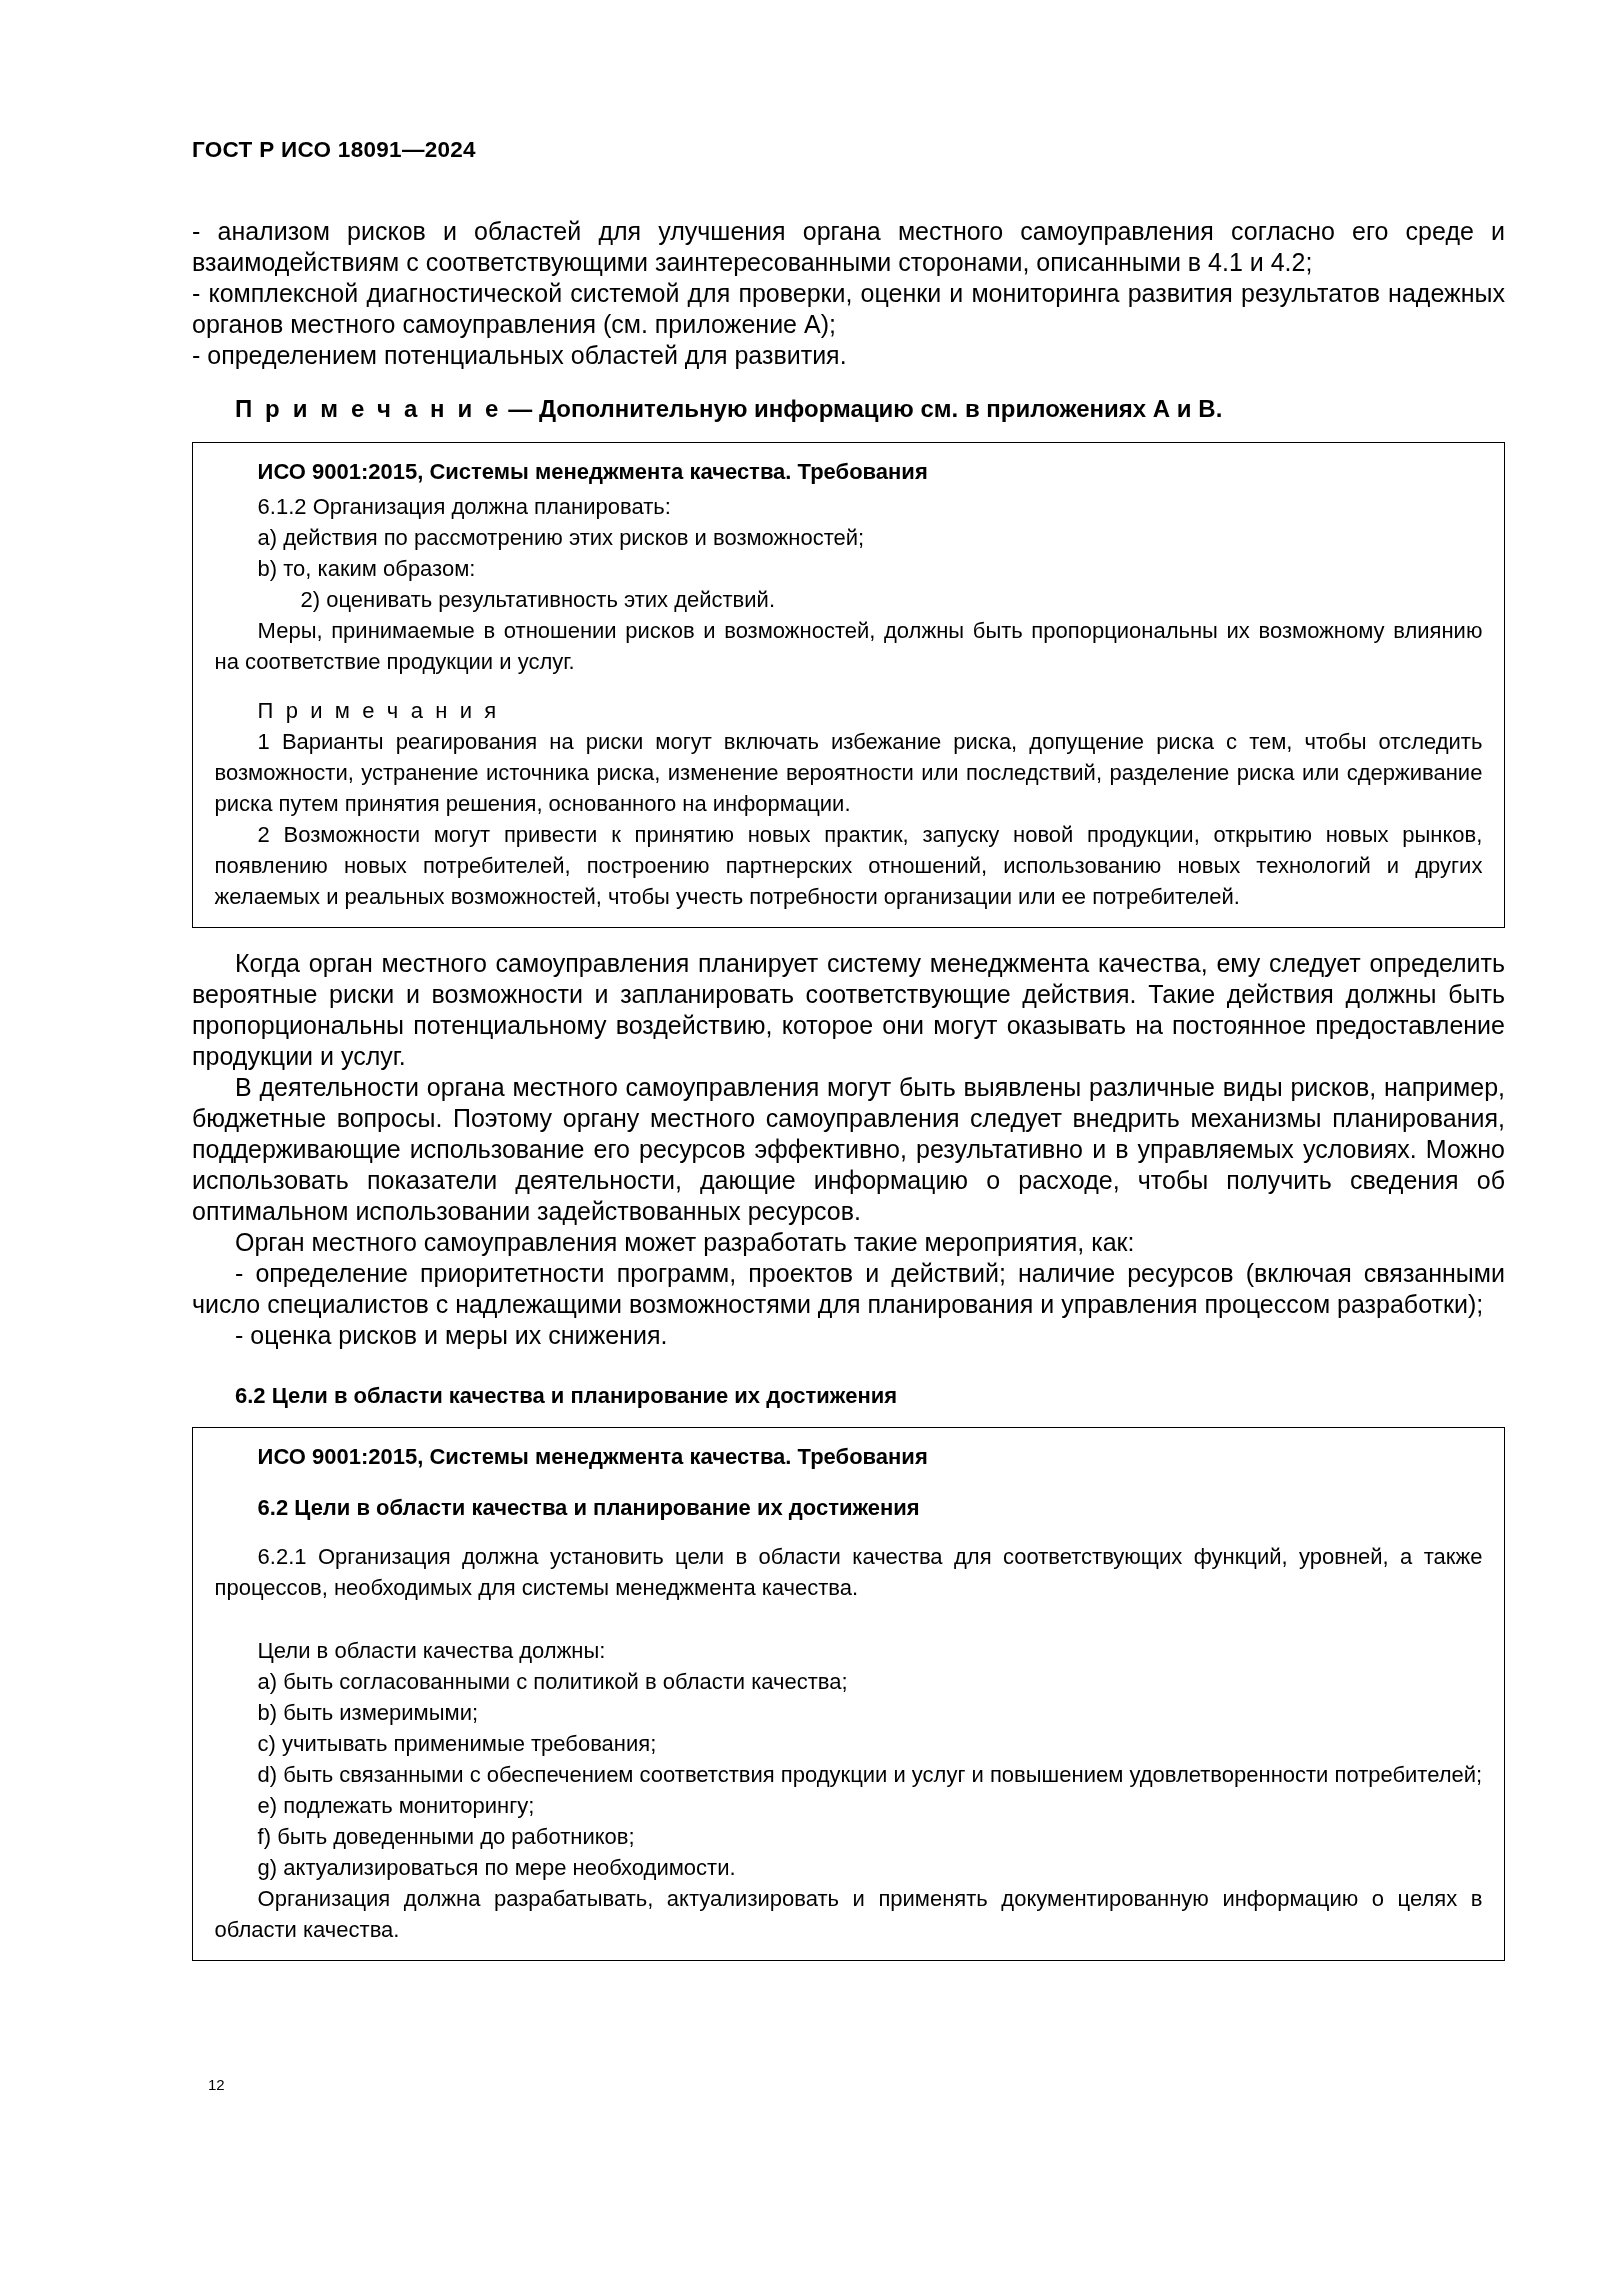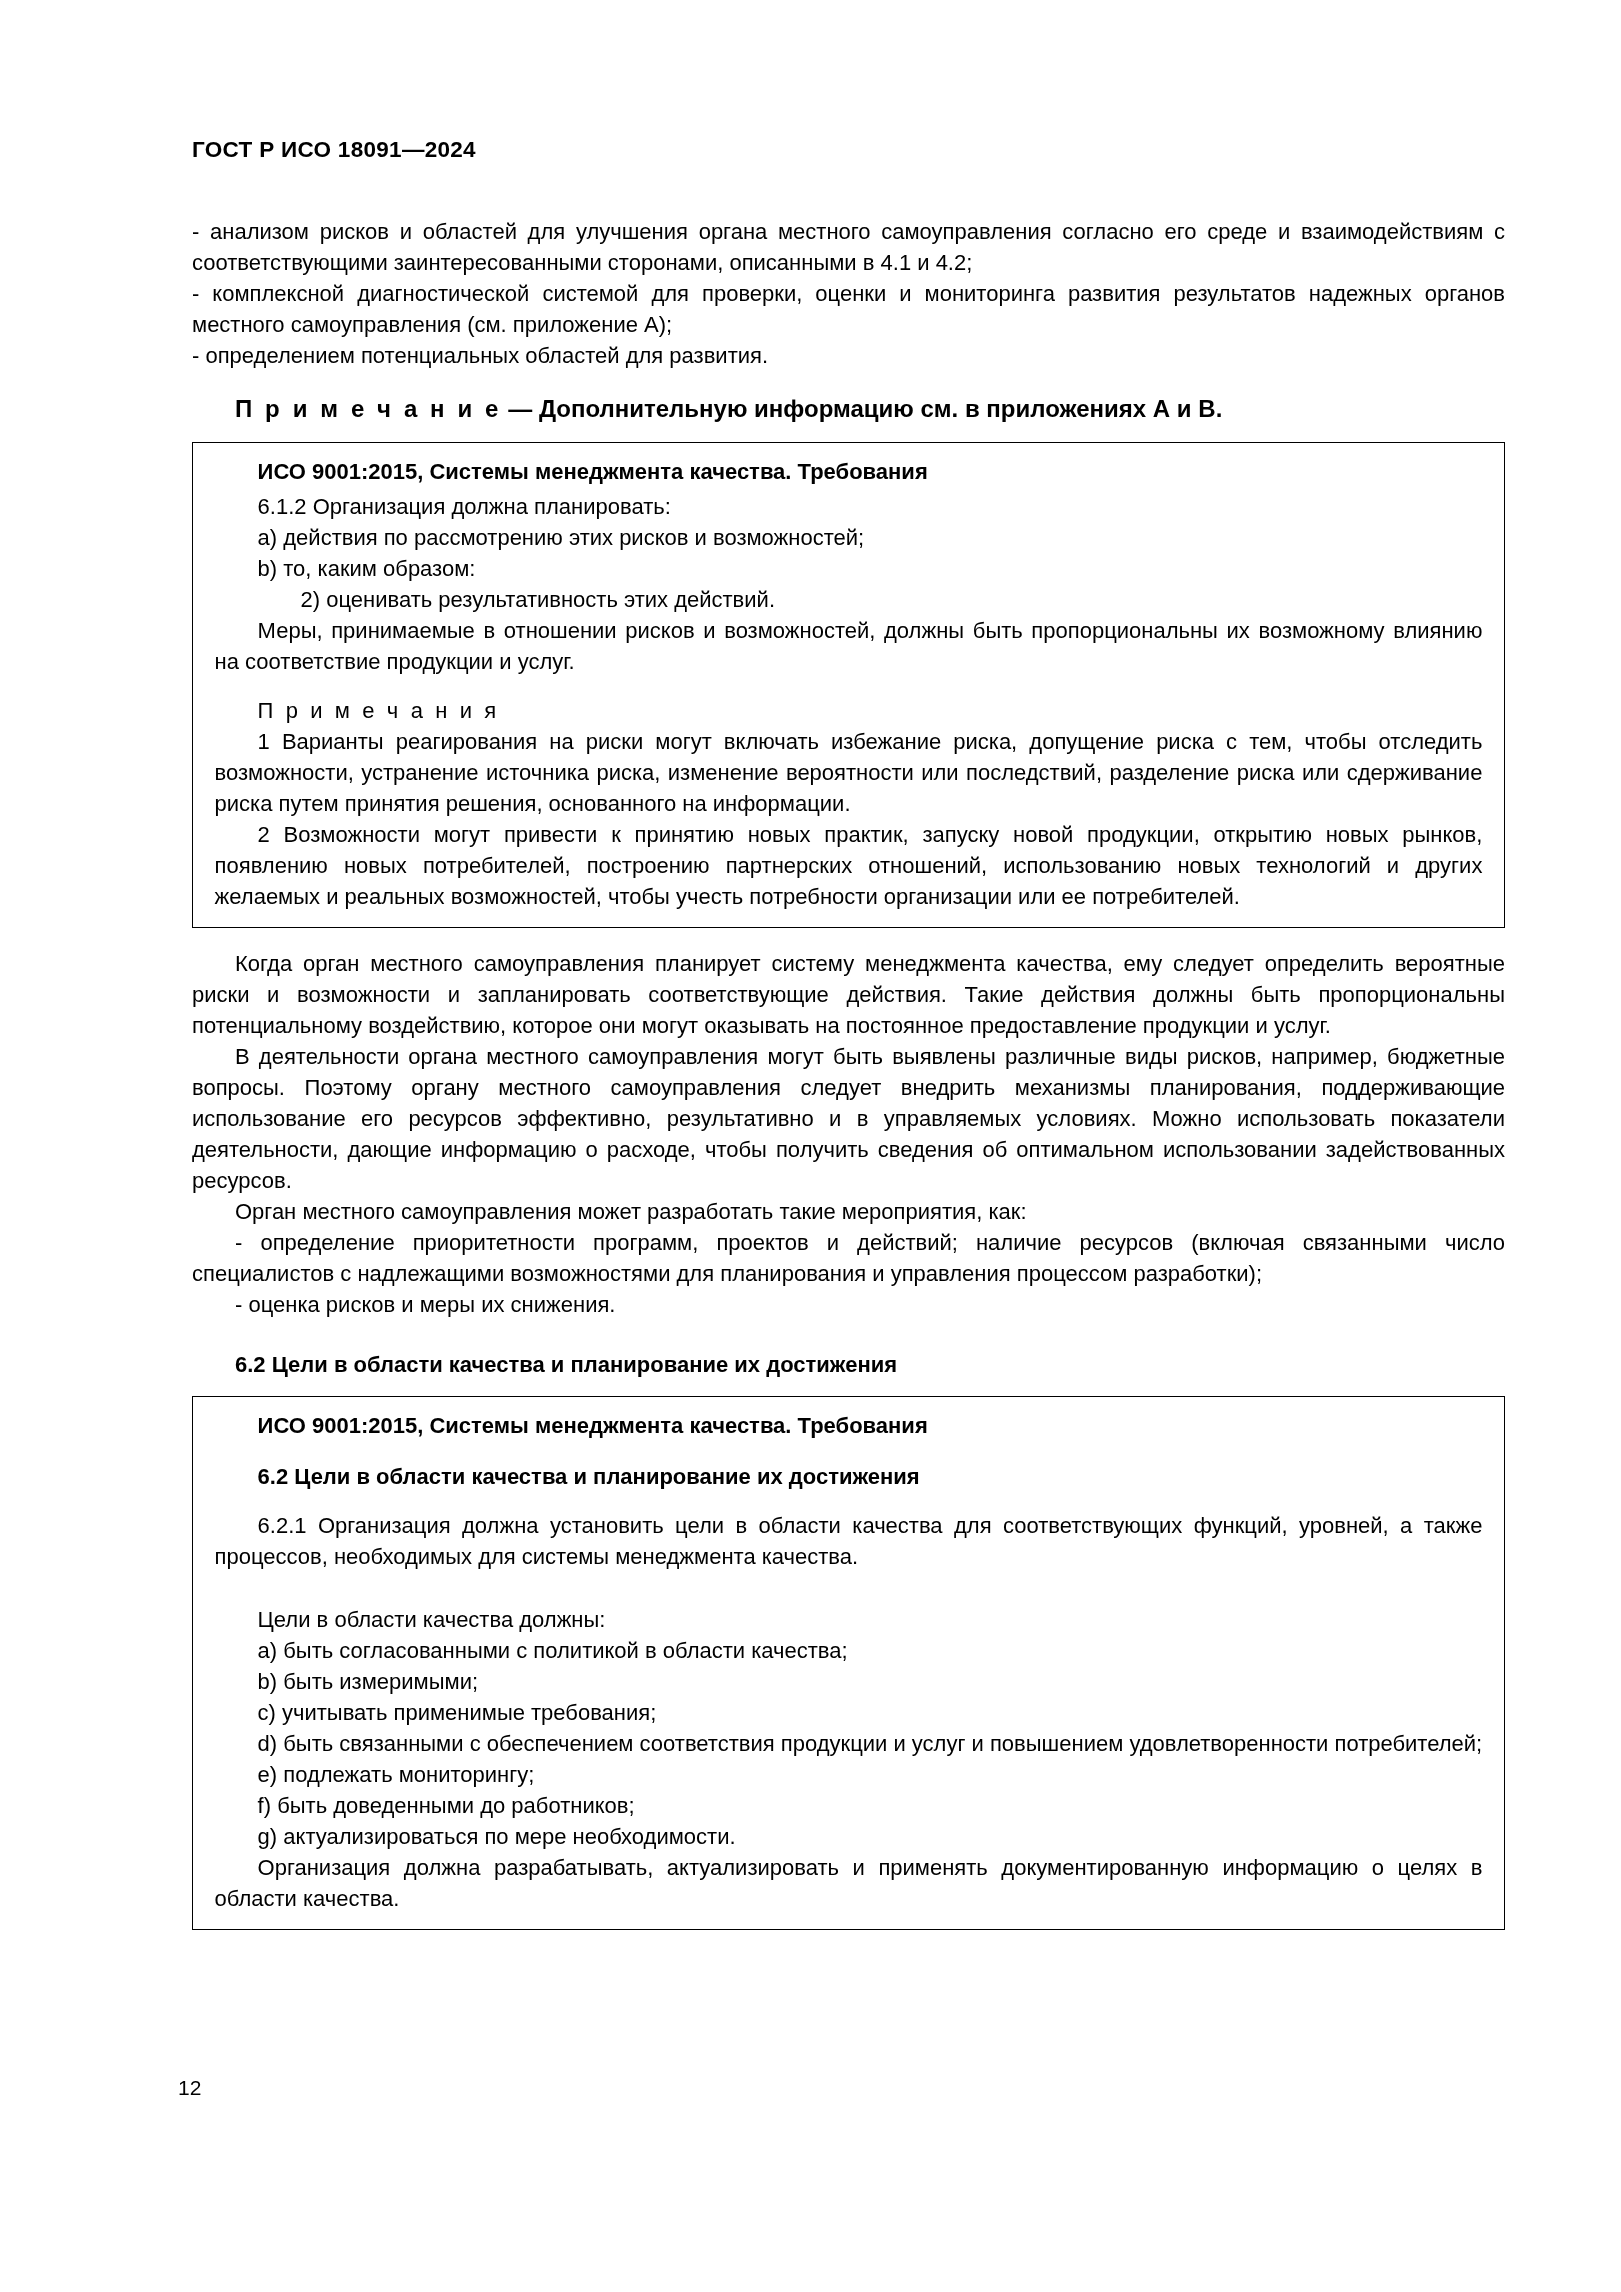--- a/index.html
+++ b/index.html
@@ -29,21 +29,21 @@
     width: 1313px;
   }
   .doc-header {
     font-size: 22.5px;
     font-weight: bold;
     letter-spacing: 0.3px;
     margin-bottom: 53px;
   }
   p {
     margin: 0;
-    font-size: 22px;
+    font-size: 25px;
     line-height: 31px;
     text-align: justify;
     text-justify: inter-word;
   }
   .indent {
     text-indent: 43px;
   }
   .note-line {
     margin-top: 21.6px;
     margin-bottom: 18px;
@@ -84,23 +84,23 @@
   .section-head {
     font-weight: bold;
     font-size: 22px;
     text-indent: 43px;
     margin-top: 29px;
     margin-bottom: 9.8px;
   }
   .para-block p + p { margin-top: 0; }
   .page-number {
     position: absolute;
-    left: 178px;
+    left: 208px;
     top: 2076px;
-    font-size: 21px;
+    font-size: 15px;
   }
 </style>
 </head>
 <body>
 
 <div class="page">
 
   <div class="content">
 
     <div class="doc-header">ГОСТ Р ИСО 18091—2024</div>

